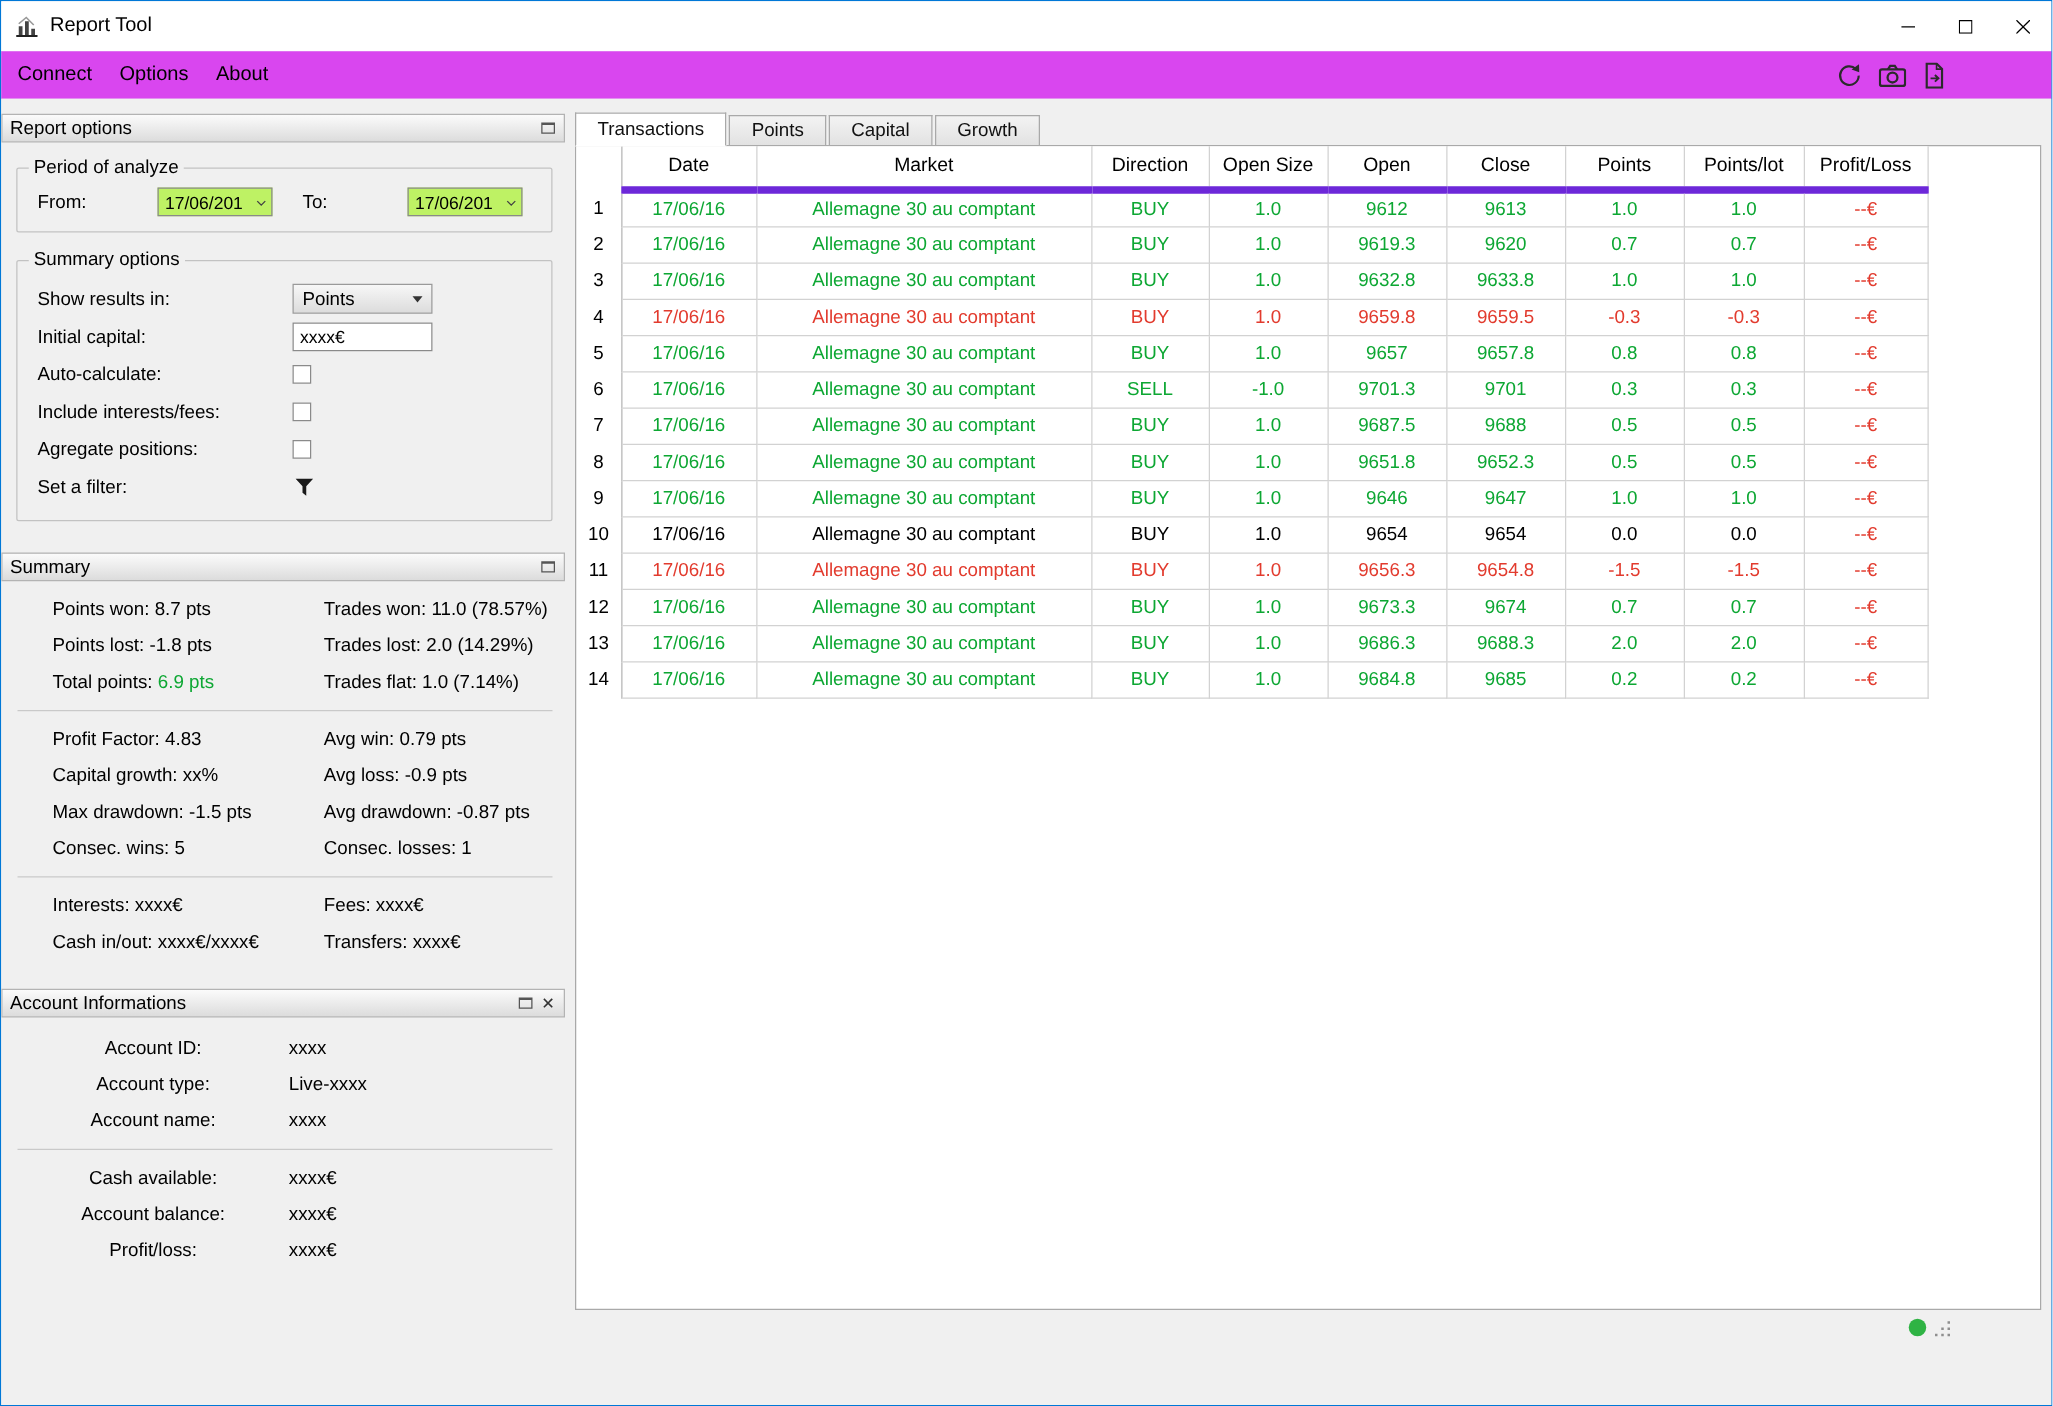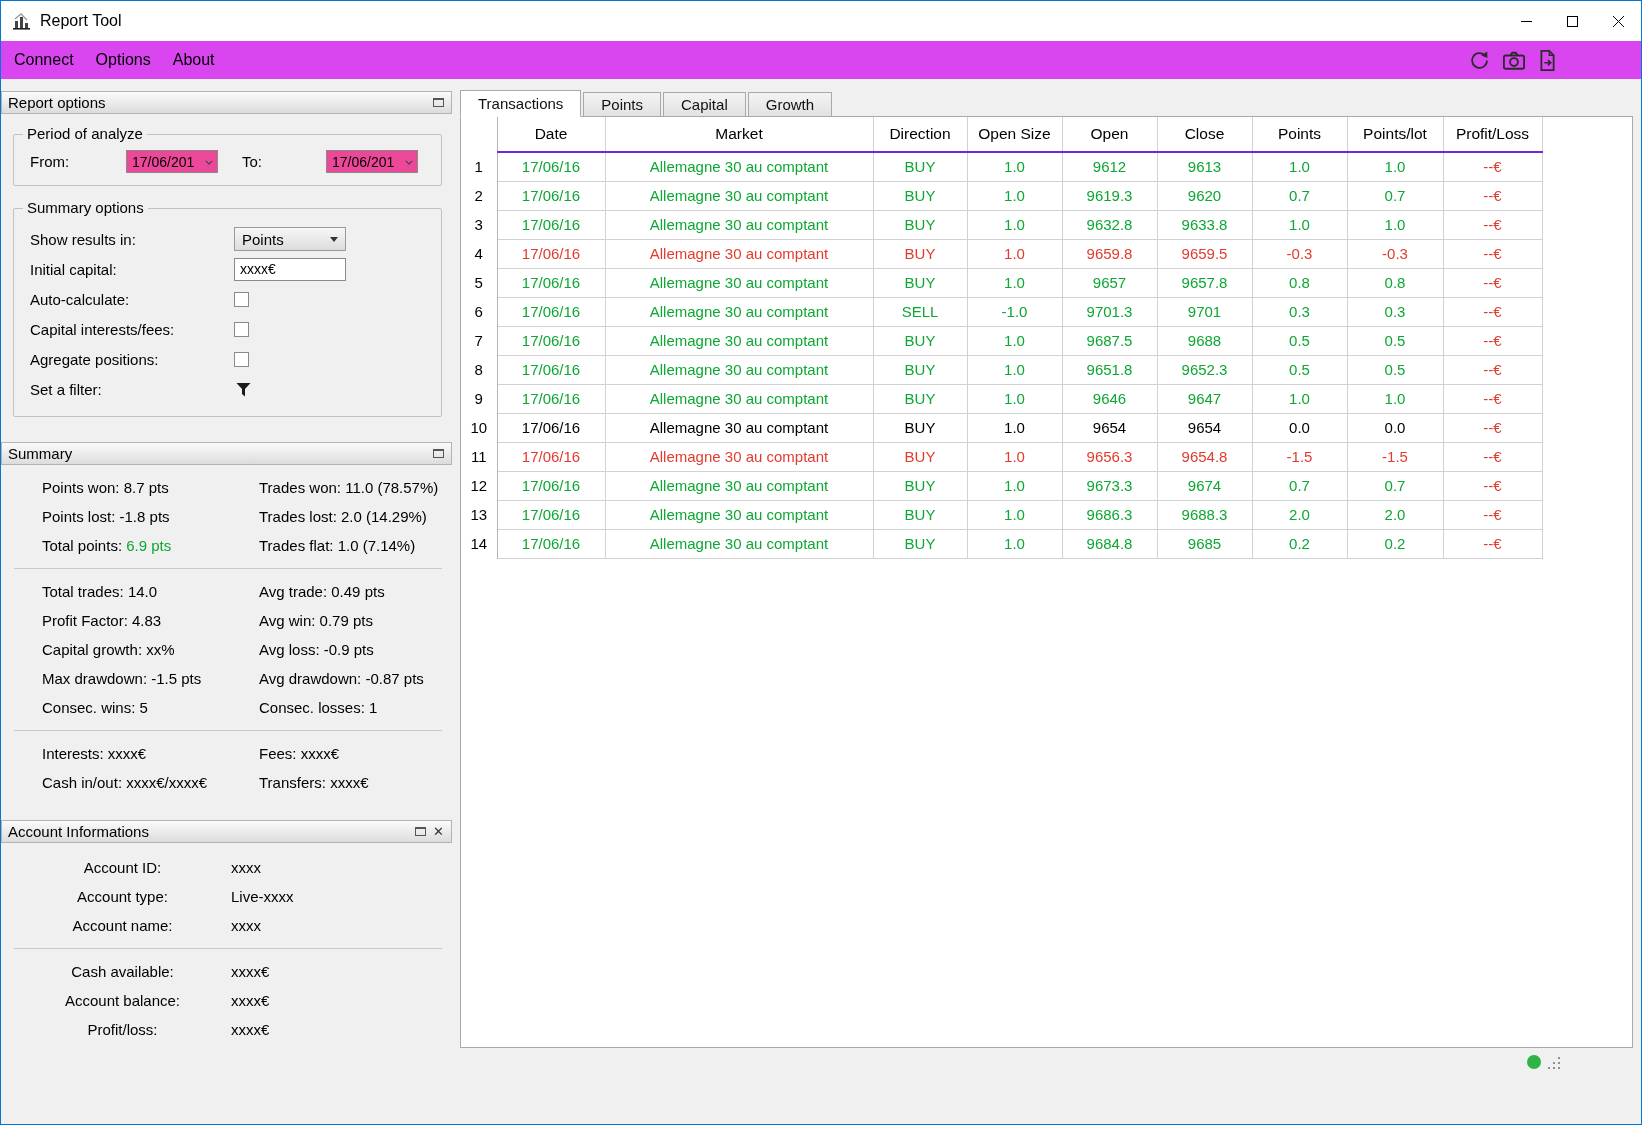--- a/index.html
+++ b/index.html
@@ -34,21 +34,21 @@
   .close-x { font-size:13px; color:#333; line-height:1; }
   .dock-body { padding:10px 10px 12px 12px; }
 
   .groupbox { position:relative; border:1px solid #c2c2c2; border-radius:2px; margin-top:10px; padding:15px 12px 12px 16px; }
   .groupbox + .groupbox { margin-top:22px; }
   .groupbox-title { position:absolute; top:-10px; left:9px; background:#f0f0f0; padding:0 4px; font-size:15px; }
 
   .period-row { display:flex; align-items:center; }
   .lbl-from { width:96px; }
   .lbl-to { margin-left:24px; width:84px; }
-  .combo { width:92px; height:23px; background:#ec4899; border:1px solid #8a8a8a; display:flex; align-items:center; padding-left:5px; font-size:14px; }
+  .combo { width:92px; height:23px; background:#bef264; border:1px solid #8a8a8a; display:flex; align-items:center; padding-left:5px; font-size:14px; }
   .combo .chev { margin-left:auto; margin-right:4px; width:8px; height:8px; display:flex; }
 
   .opt-row { display:flex; align-items:center; height:30px; }
   .opt-label { width:204px; }
   .dropdown { width:112px; height:24px; border:1px solid #9a9a9a; background:linear-gradient(#f7f7f7,#dcdcdc); display:flex; align-items:center; padding:0 7px; }
   .dd-arrow { margin-left:auto; border-left:4px solid transparent; border-right:4px solid transparent; border-top:5px solid #333; }
   .text-input { width:112px; height:23px; border:1px solid #8a8a8a; padding:0 5px; font:inherit; font-size:14px; background:#fff; }
   .checkbox { width:15px; height:15px; border:1px solid #8a8a8a; background:#fff; display:inline-block; }
   .filter-btn { display:flex; margin-left:2px; }
 
@@ -62,21 +62,21 @@
 
   
   .right-area { flex:1; display:flex; flex-direction:column; margin:10px 8px 0 8px; min-width:0; }
   .tab-bar { display:flex; align-items:flex-end; height:27px; }
   .tab { height:24px; padding:0 17px; display:flex; align-items:center; font-size:15px; background:linear-gradient(#f3f3f3,#e2e2e2); border:1px solid #a9a9a9; border-bottom:none; margin-right:2px; color:#111; }
   .tab.active { height:27px; background:#fff; position:relative; z-index:3; margin-bottom:-1px; border-bottom:1px solid #fff; }
   .pane { background:#fff; border:1px solid #a9a9a9; height:932px; position:relative; z-index:1; overflow:hidden; }
 
   table.tx { border-collapse:collapse; table-layout:fixed; font-size:15px; }
   .tx th, .tx td { font-weight:normal; text-align:center; height:29px; padding:0; overflow:hidden; white-space:nowrap; }
-  .tx thead th { height:35px; font-size:15.5px; border-right:1px solid #d2d2d2; border-bottom:2px solid #6d28d9; background:#fff; color:#000; }
+  .tx thead th { height:35px; font-size:15.5px; border-right:1px solid #d2d2d2; border-bottom:6px solid #6d28d9; background:#fff; color:#000; }
   .tx thead th.corner { border-right:1px solid #b5b5b5; border-bottom:none; }
   .tx td { border-right:1px solid #d2d2d2; border-bottom:1px solid #d2d2d2; }
   .tx td.rownum { border-right:1px solid #b5b5b5; border-bottom:none; color:#000; }
   .row-win  { color:var(--win,#0da733); }
   .row-loss { color:var(--loss,#e23b2e); }
   .row-flat { color:#000; }
   .tx td.pl { color:var(--loss,#e23b2e); }
 
   .bottom-strip { position:relative; height:46px; }
   .green-dot { position:absolute; top:7px; right:92px; width:14px; height:14px; border-radius:50%; background:var(--dot,#2fb344); }
@@ -195,21 +195,21 @@
                 </div>
                 <div class="opt-row">
                   <span class="opt-label">Initial capital:</span>
                   <input class="text-input" value="xxxx€" style="">
                 </div>
                 <div class="opt-row">
                   <span class="opt-label">Auto-calculate:</span>
                   <span class="checkbox"></span>
                 </div>
                 <div class="opt-row">
-                  <span class="opt-label">Capital interests/fees:</span>
+                  <span class="opt-label">Include interests/fees:</span>
                   <span class="checkbox"></span>
                 </div>
                 <div class="opt-row">
                   <span class="opt-label">Agregate positions:</span>
                   <span class="checkbox"></span>
                 </div>
                 <div class="opt-row">
                   <span class="opt-label">Set a filter:</span>
                   <span class="filter-btn">
                     <svg width="15" height="15" viewBox="0 0 15 15">
@@ -236,24 +236,20 @@
             </div>
             <div class="sum-row">
               <span class="sum-left">Points lost: -1.8 pts</span>
               <span class="sum-right">Trades lost: 2.0 (14.29%)</span>
             </div>
             <div class="sum-row">
               <span class="sum-left">Total points: <span class="green">6.9 pts</span></span>
               <span class="sum-right">Trades flat: 1.0 (7.14%)</span>
             </div>
             <div class="sum-divider"></div>
-            <div class="sum-row">
-              <span class="sum-left">Total trades: 14.0</span>
-              <span class="sum-right">Avg trade: 0.49 pts</span>
-            </div>
             <div class="sum-row">
               <span class="sum-left">Profit Factor: 4.83</span>
               <span class="sum-right">Avg win: 0.79 pts</span>
             </div>
             <div class="sum-row">
               <span class="sum-left">Capital growth: xx%</span>
               <span class="sum-right">Avg loss: -0.9 pts</span>
             </div>
             <div class="sum-row">
               <span class="sum-left">Max drawdown: -1.5 pts</span>

